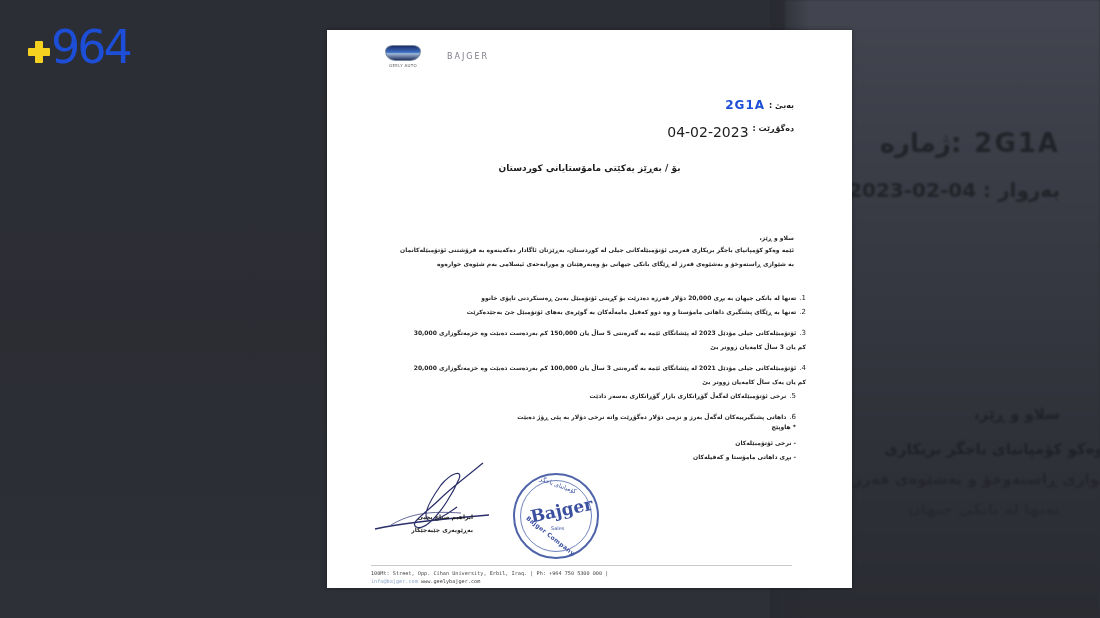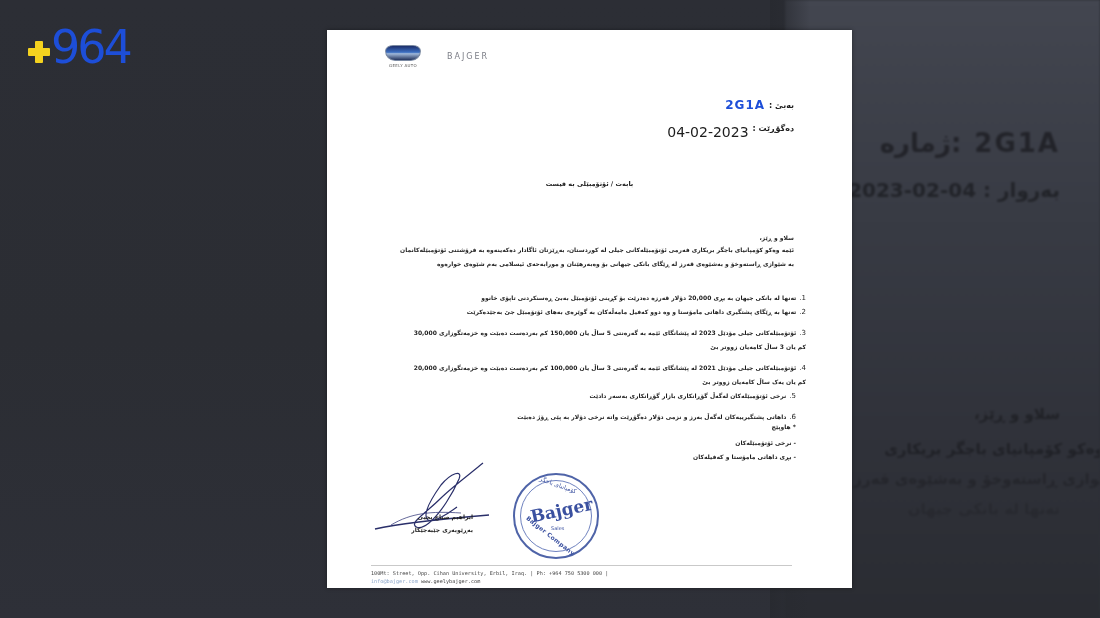--- a/index.html
+++ b/index.html
@@ -141,21 +141,21 @@
   <div class="ref">
     <span>بەبێ :</span>
     <span class="ref-num">2G1A</span>
   </div>
 
   <div class="date">
     <span>دەگۆڕێت :</span>
     <span class="date-val">04-02-2023</span>
   </div>
 
-  <div class="subject">بابەت / ئۆتۆمبێلی بە قیست</div>
+  <div class="to">بۆ / بەڕێز یەکێتی مامۆستایانی کوردستان</div>
 
   <div class="body-block greet">سلاو و ڕێز،</div>
 
   <div class="body-block intro">
     <div>ئێمە وەکو کۆمپانیای باجگر بریکاری فەرمی ئۆتۆمبێلەکانی جیلی لە کوردستان، بەڕێزتان ئاگادار دەکەینەوە بە فرۆشتنی ئۆتۆمبێلەکانمان</div>
     <div>بە شێوازی ڕاستەوخۆ و بەشێوەی قەرز لە ڕێگای بانکی جیهانی بۆ وەبەرهێنان و مورابەحەی ئیسلامی بەم شێوەی خوارەوە</div>
   </div>
 
   <div class="body-block points">
     <div class="point">

